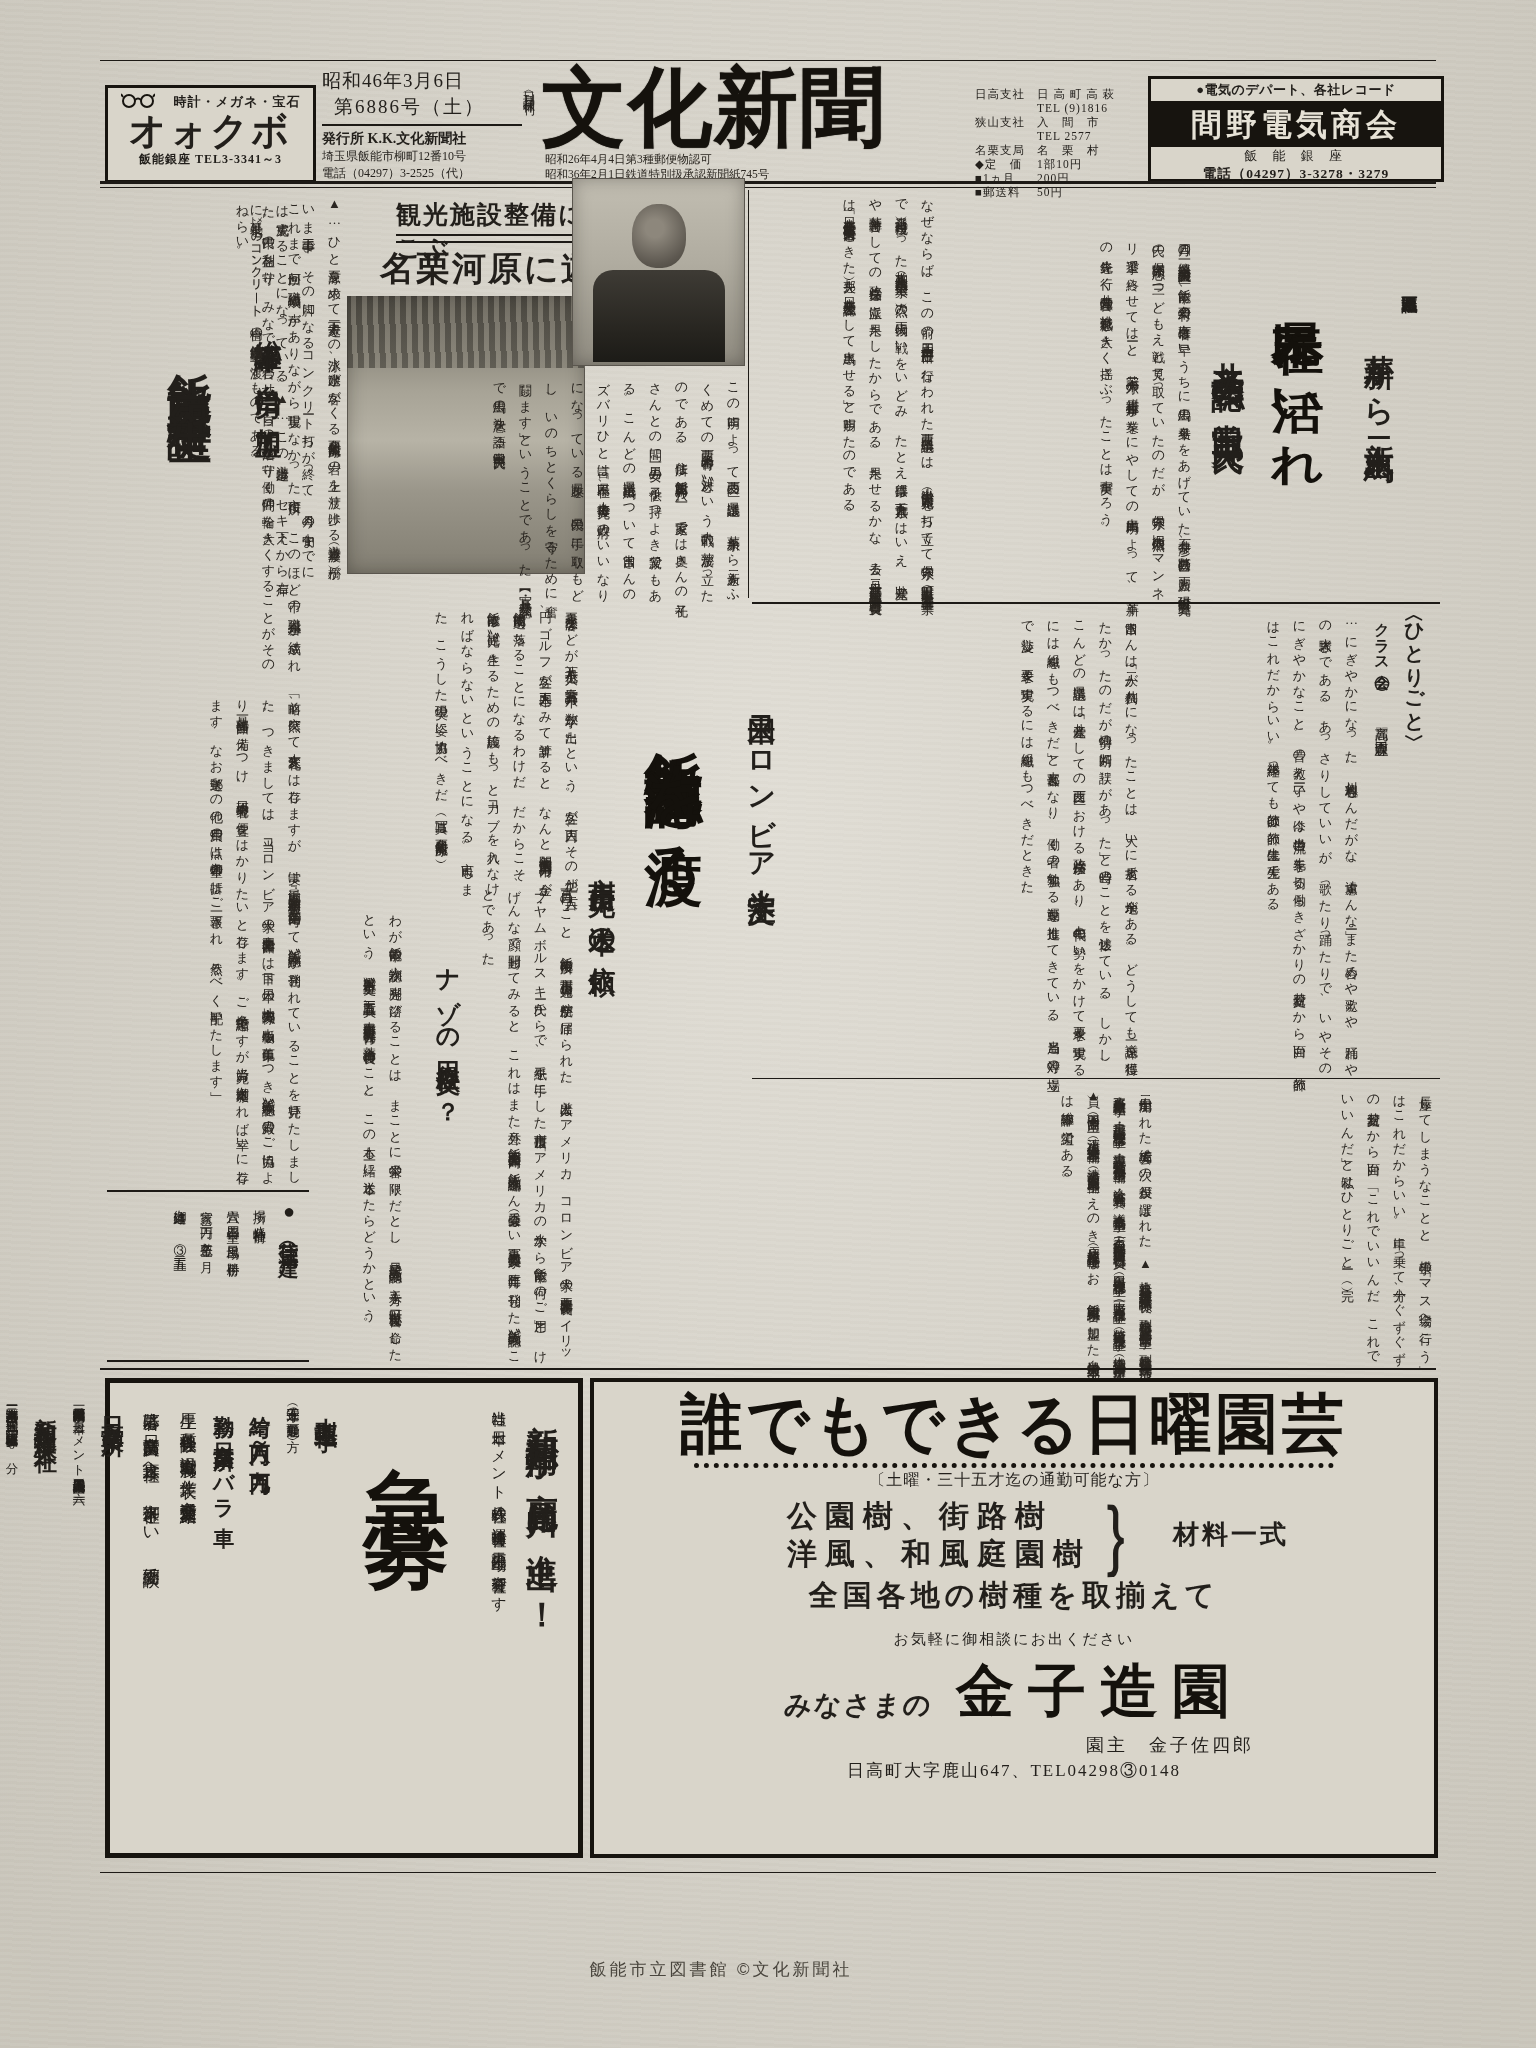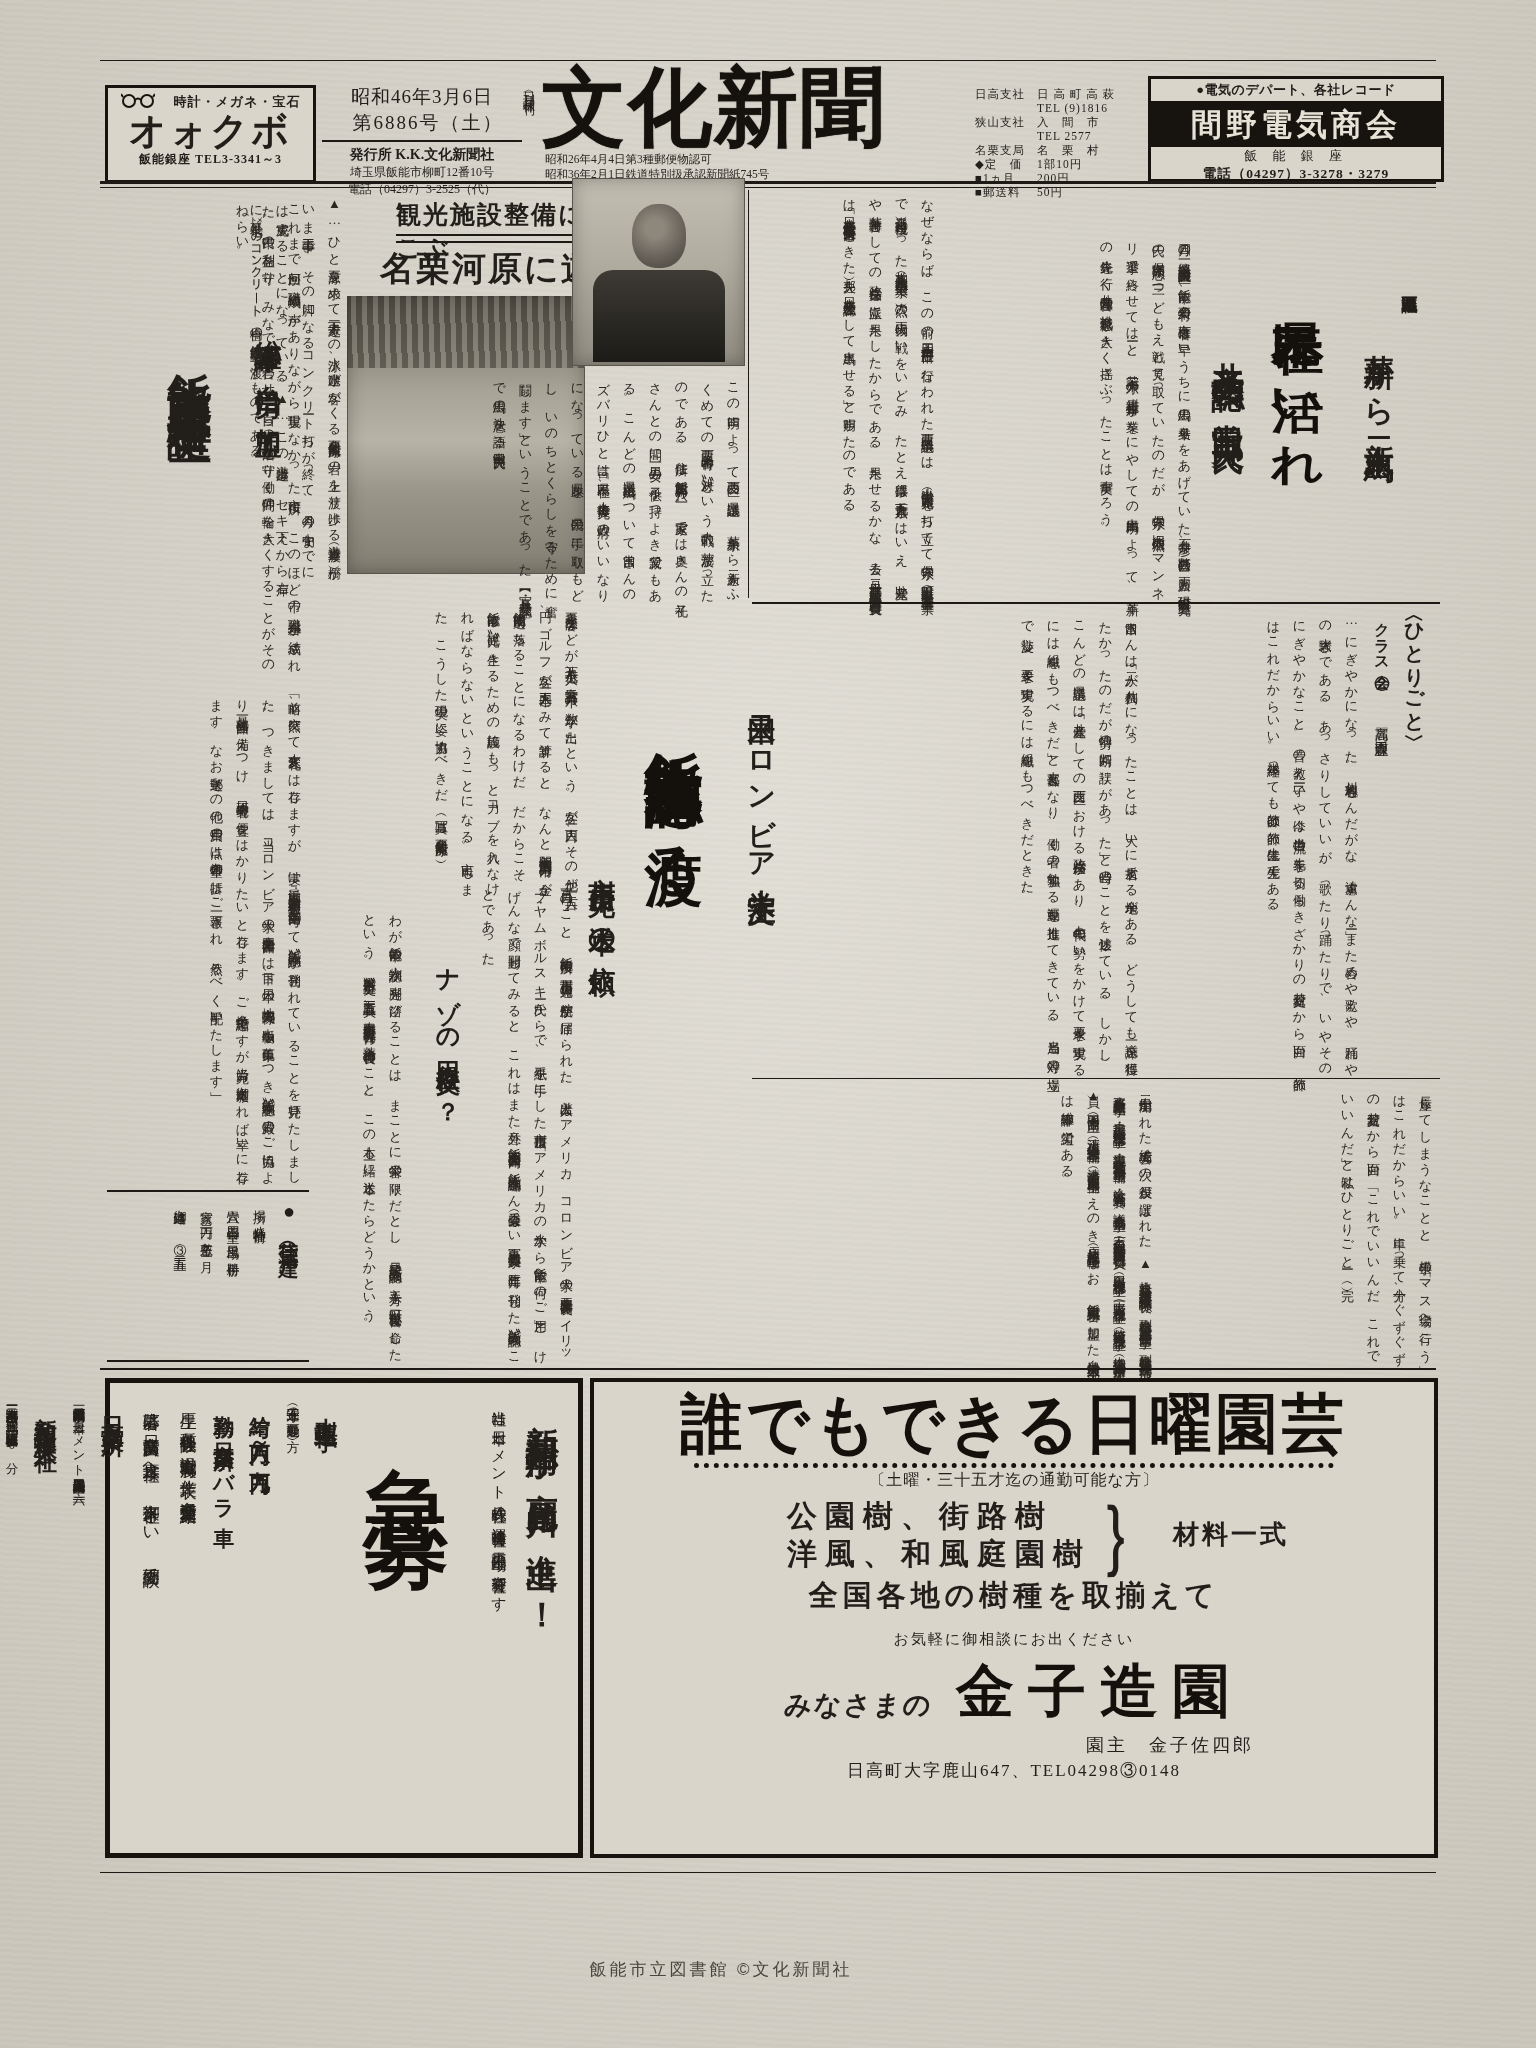--- a/index.html
+++ b/index.html
@@ -17,21 +17,21 @@
   .body-txt{font-size:13px; line-height:2.0; letter-spacing:1px; color:#2a2621; text-align:justify;}
   .rule{background:#1d1a16;}
 
   
   .okubo{left:105px; top:85px; width:205px; height:92px; border:3px solid #17140f; background:#d9d5ca; text-align:center;}
   .okubo-top{display:flex; align-items:center; justify-content:center; gap:19px; margin-top:4px;}
   .okubo-tag{font-size:13px; font-weight:bold; letter-spacing:1px;}
   .okubo-name{font-size:37px; font-weight:bold; letter-spacing:3px; line-height:1.05; transform:scaleY(1.05);}
   .okubo-addr{font-size:12px; font-weight:bold; letter-spacing:1px;}
   .glasses{width:34px; height:16px;}
-  .issue{left:322px; top:84px; width:200px;text-align:center;}
+  .issue{left:322px; top:68px; width:200px;}
   .issue-date{font-size:19px; letter-spacing:1px;}
   .issue-no{font-size:19px; letter-spacing:2px; margin-left:12px;}
   .issue-sep{height:2px; background:#1d1a16; margin:4px 0;}
   .issue-pub{font-size:14px; font-weight:bold;}
   .issue-addr,.issue-tel{font-size:12px;}
   .nikkan{left:520px; top:82px; height:92px; font-size:12px; letter-spacing:2px;}
   .masthead{left:542px; top:66px; width:440px; font-size:84px; font-weight:bold; letter-spacing:2px; line-height:1;
     color:#15120d; text-shadow:0 0 1px #15120d; transform:scaleY(1.02);}
   .permits{left:545px; top:152px; width:440px; font-size:11.5px; line-height:1.3; color:#2a2620;}
   .branches{left:975px; top:64px; width:170px; font-size:11.5px; line-height:1.22;margin-top:23px;}

